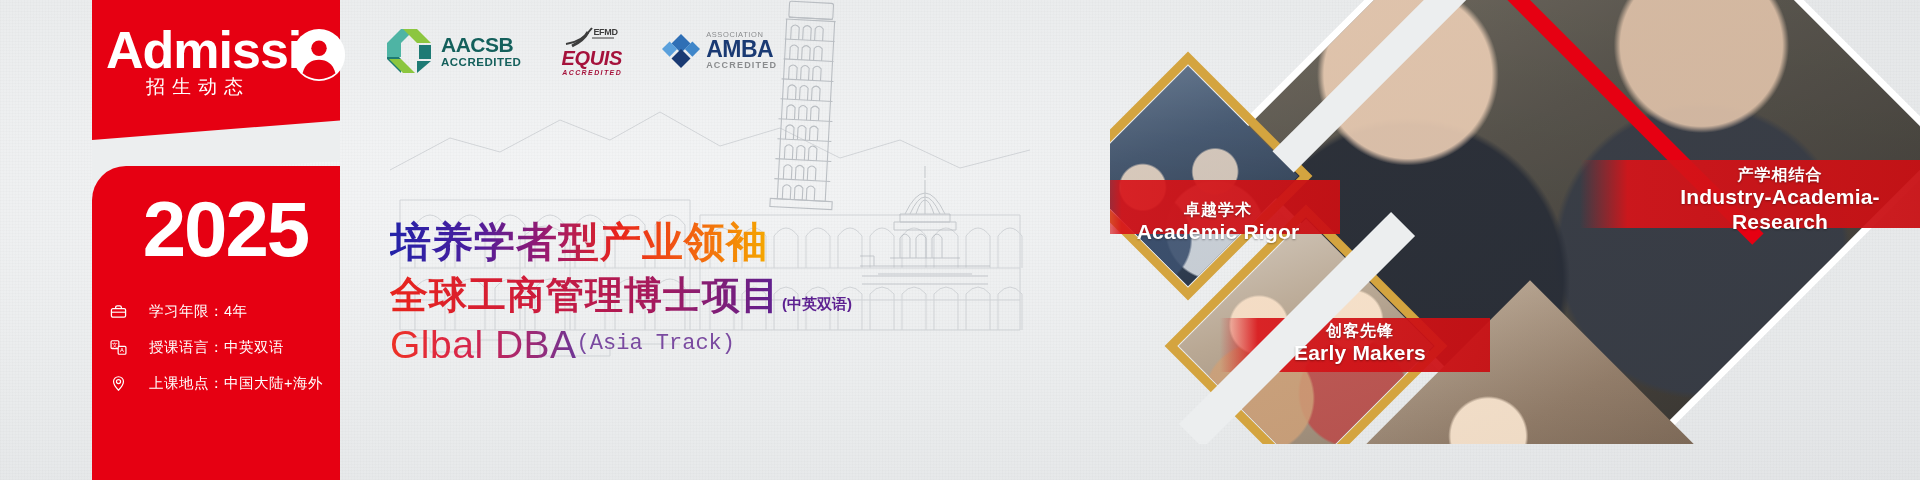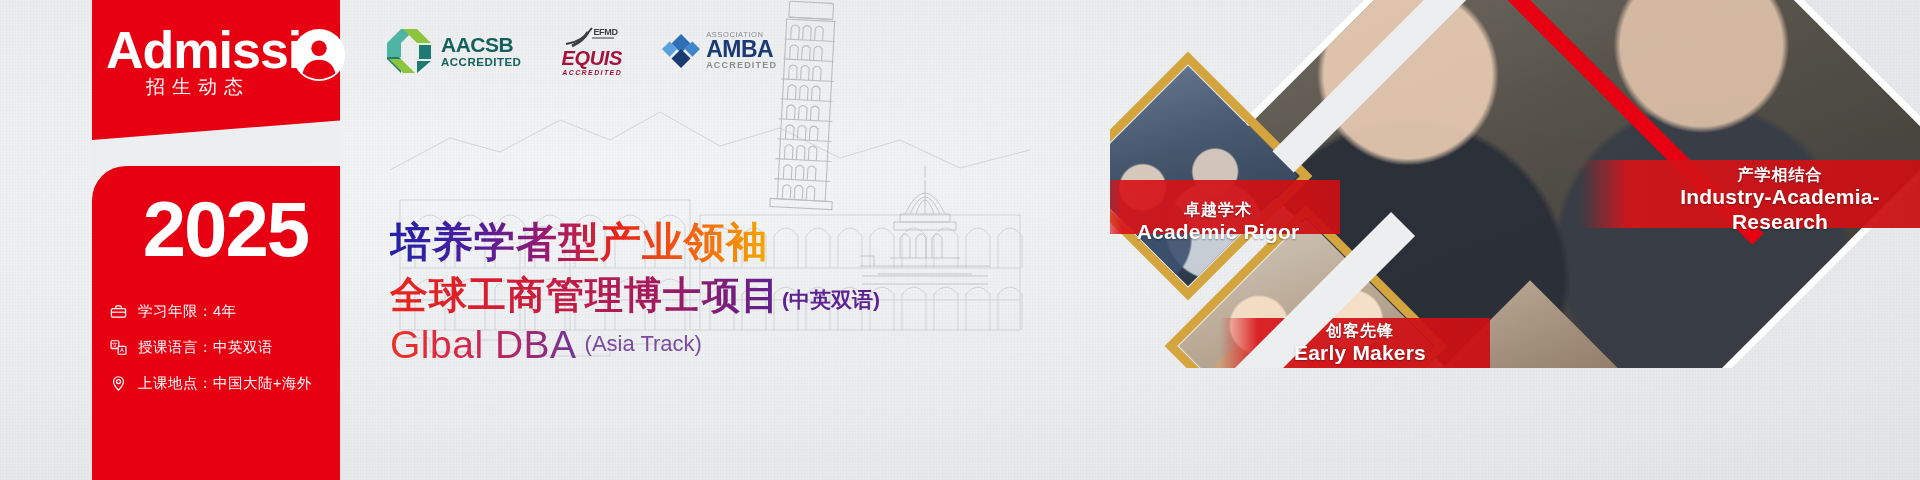--- a/index.html
+++ b/index.html
@@ -63,21 +63,21 @@
 
   .year-2025 {
     position:absolute; left:0; top:24px; width:267px;
     text-align:center; color:#ffffff;
     font-size:78px; font-weight:bold; letter-spacing:-2px; line-height:1;
   }
   .info-list {
     position:absolute; left:18px; top:136px; width:230px;
   }
   .info-row {
-    display:flex; align-items:center; gap:11px;
+    display:flex; align-items:center; gap:22px;
     margin-bottom:17px; color:#ffffff;
     font-size:14.5px; letter-spacing:0.5px; white-space:nowrap;
   }
   .info-icon { width:17px; height:17px; flex:0 0 17px; }
 
   
   .skyline {
     position:absolute; left:360px; top:0; width:700px; height:400px;
     z-index:3; opacity:0.55;
   }
@@ -112,37 +112,37 @@
   }
   .head-2-wrap { display:flex; align-items:flex-end; margin-top:8px; }
   .head-2 {
     font-size:38px; font-weight:bold; letter-spacing:1px; line-height:1.15;
     background:linear-gradient(90deg,#e8241c 0%,#d01c3a 35%,#a41a5e 68%,#5d2191 100%);
     -webkit-background-clip:text; background-clip:text; color:transparent;
     -webkit-text-fill-color:transparent;
     display:inline-block;
   }
   .head-2-sup {
-    font-size:21px; font-weight:bold; color:#5d2191;
+    font-size:15px; font-weight:bold; color:#5d2191;
     margin-left:2px; padding-bottom:4px;
   }
   .head-3-wrap { display:flex; align-items:center; margin-top:6px; }
   .head-3 {
     font-size:39px; font-weight:normal; letter-spacing:0.5px; line-height:1.1;
     background:linear-gradient(90deg,#ee3124 0%,#d8254a 40%,#a8276d 70%,#6e3596 100%);
     -webkit-background-clip:text; background-clip:text; color:transparent;
     -webkit-text-fill-color:transparent;
     display:inline-block;
   }
   .head-3-sup {
-    font-size:22px; color:#7a4aa0; margin-left:8px; padding-bottom:4px;
-  }
-
-  
-  .collage { position:absolute; left:1110px; top:0; width:810px; height:368px; z-index:6; overflow:hidden; }
+    font-size:22px; color:#7a4aa0; margin-left:0; padding-bottom:4px;font-family:Liberation Mono, monospace;
+  }
+
+  
+  .collage { position:absolute; left:1110px; top:0; width:810px; height:444px; z-index:6; overflow:hidden; }
 
   .photo-big {
     position:absolute; left:214px; top:-112px; width:520px; height:520px;
     transform:rotate(45deg); overflow:hidden;
     border:7px solid #ffffff;
   }
   .photo-big .inner { width:100%; height:100%; transform:rotate(-45deg) scale(1.45); }
 
   .dia {
     position:absolute; overflow:hidden; transform:rotate(45deg);

